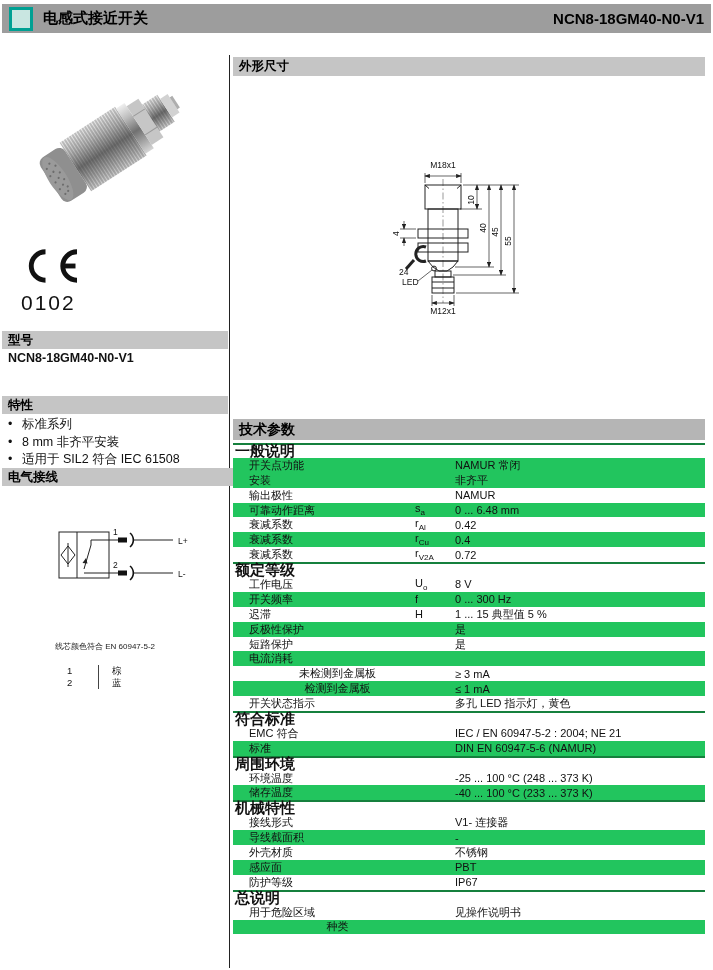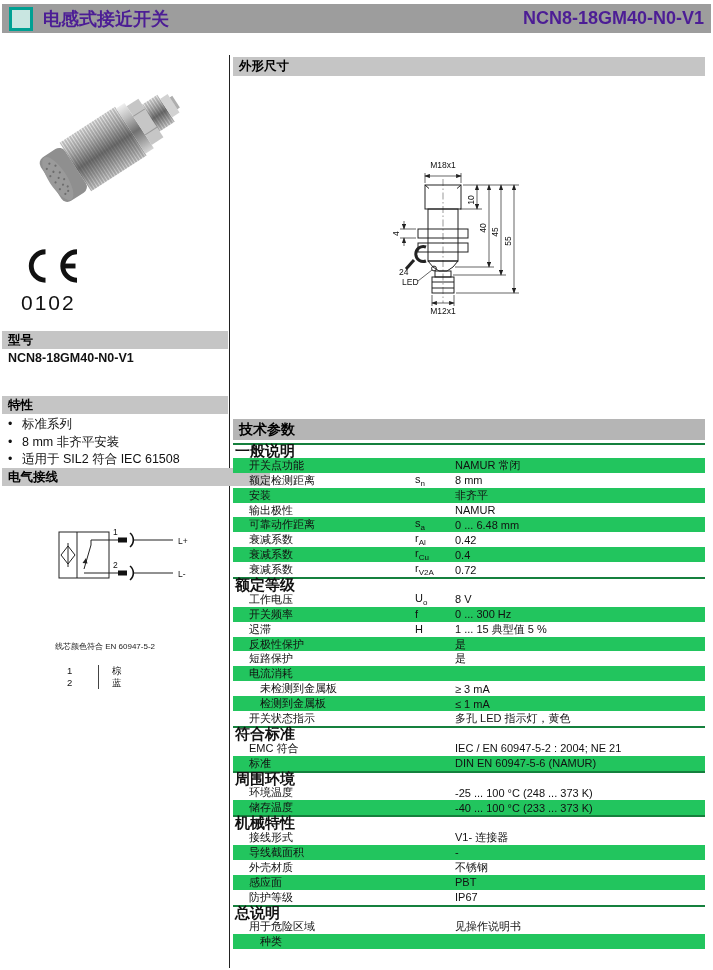--- a/index.html
+++ b/index.html
@@ -3,21 +3,21 @@
 <meta charset="utf-8">
 <style>
   html,body{margin:0;padding:0;background:#fff;}
   .page{position:relative;width:713px;height:970px;background:#fff;overflow:hidden;
         font-family:"Liberation Sans",sans-serif;color:#111;}
 
   
   .topbar{position:absolute;left:2px;top:4px;right:2px;height:29px;background:#9d9d9d;
           display:flex;align-items:center;padding:0 7px;box-sizing:border-box;}
   .logo{width:18px;height:18px;background:#c9e6e1;border:3px solid #00a093;margin-right:10px;flex:0 0 auto;}
-  .tb-title,.tb-model{font-size:18px;font-weight:bold;color:#4c1d95;white-space:nowrap;}
+  .tb-title,.tb-model{font-size:15px;font-weight:bold;color:#000000;white-space:nowrap;}
   .tb-model{margin-left:auto;}
 
   .vsep{position:absolute;left:229px;top:55px;width:1px;height:913px;background:#222;}
 
   
   .secbar{position:absolute;background:#c5c5c5;font-weight:bold;font-size:12.5px;
           line-height:18px;height:18px;padding-left:6px;box-sizing:border-box;color:#000;}
   #bar-model{left:2px;top:331px;width:226px;}
   #bar-features{left:2px;top:396px;width:226px;}
   #bar-wiring{left:2px;top:468px;width:268px;}
@@ -43,21 +43,21 @@
   .lvline{position:absolute;left:31px;top:0;bottom:0;width:1px;background:#444;}
 
   .dims{position:absolute;left:385px;top:155px;}
 
   
   .table{position:absolute;left:233px;top:443px;width:472px;font-size:11px;}
   .trow{display:flex;height:14.9px;align-items:center;box-sizing:border-box;}
   .thead{font-weight:bold;border-top:2px solid #15803d;padding-left:2px;font-size:15px;}
   .shade{background:#22c55e;}
   .lbl{width:166px;padding-left:16px;white-space:nowrap;box-sizing:content-box;flex:0 0 auto;}
-  .lbl.ind{padding-left:27px;width:155px;}
+  .lbl.ind{padding-left:27px;width:155px;text-align:center;}
   .sym{width:40px;flex:0 0 auto;}
   .sym sub{font-size:8px;}
   .val{flex:1;white-space:nowrap;}
 
   svg text{font-family:"Liberation Sans",sans-serif;font-size:8.5px;fill:#111;}
   .dimline{stroke:#222;stroke-width:0.7;fill:none;}
   .bodyline{stroke:#222;stroke-width:1;fill:none;}
   .cline{stroke:#555;stroke-width:0.6;stroke-dasharray:7 2.5 1.5 2.5;fill:none;}
 </style>
 </head>
@@ -253,25 +253,20 @@
 
   <div class="secbar" id="bar-tech">技术参数</div>
 
   <div class="table">
       <div class="trow thead">一般说明</div>
       <div class="trow shade">
         <span class="lbl">开关点功能</span>
         <span class="sym"></span>
         <span class="val">NAMUR 常闭</span>
       </div>
-      <div class="trow">
-        <span class="lbl">额定检测距离</span>
-        <span class="sym">s<sub>n</sub></span>
-        <span class="val">8 mm</span>
-      </div>
       <div class="trow shade">
         <span class="lbl">安装</span>
         <span class="sym"></span>
         <span class="val">非齐平</span>
       </div>
       <div class="trow">
         <span class="lbl">输出极性</span>
         <span class="sym"></span>
         <span class="val">NAMUR</span>
       </div>

